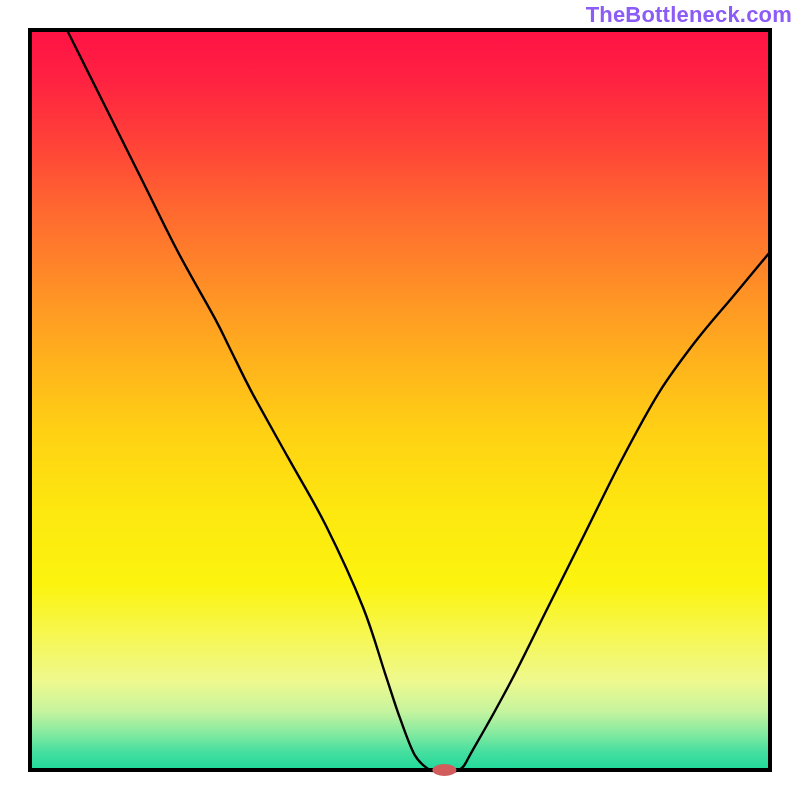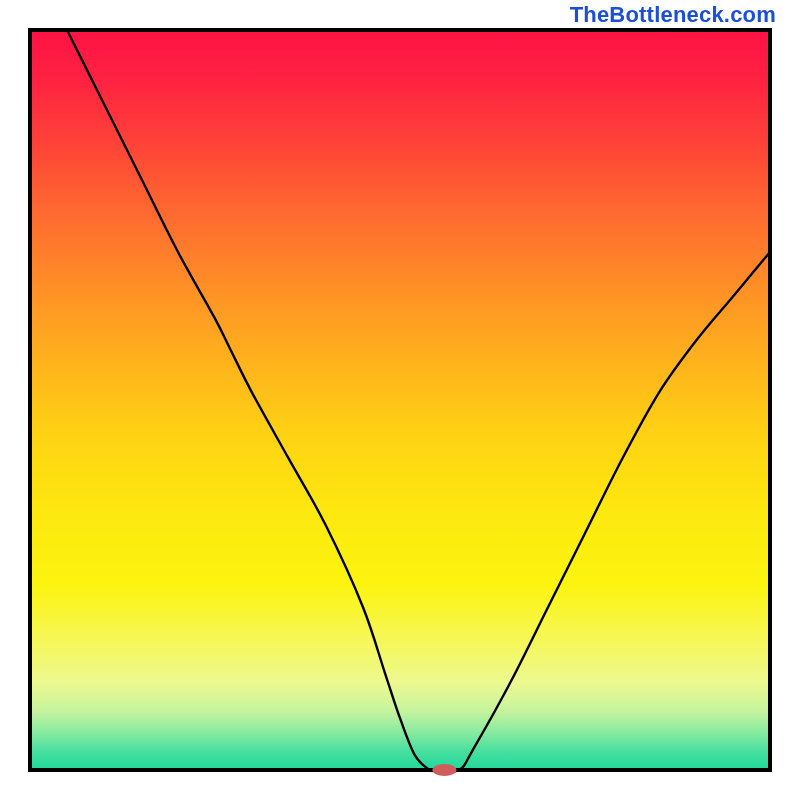--- a/index.html
+++ b/index.html
@@ -12,24 +12,24 @@
     font-family: Arial, Helvetica, sans-serif;
   }
   .chart-wrap {
     position: relative;
     width: 800px;
     height: 800px;
   }
   .attribution {
     position: absolute;
     top: 2px;
-    right: 24px;
+    right: 8px;
     font-size: 22px;
     font-weight: 600;
-    color: #1d4ed8;
+    color: #8b5cf6;
     letter-spacing: 0.2px;
     z-index: 10;
   }
   svg.plot {
     position: absolute;
     left: 0;
     top: 0;
   }
 </style>
 </head>

